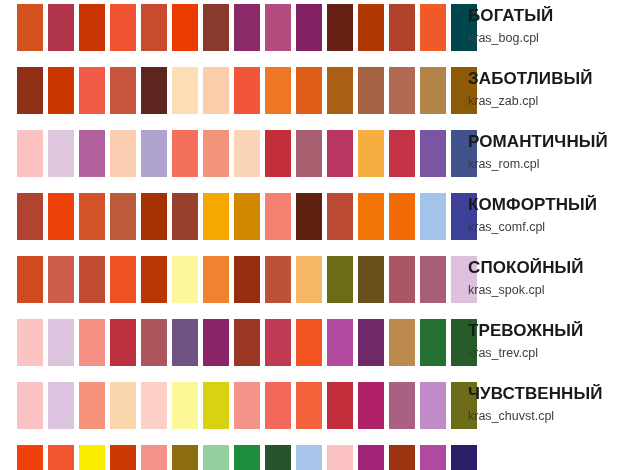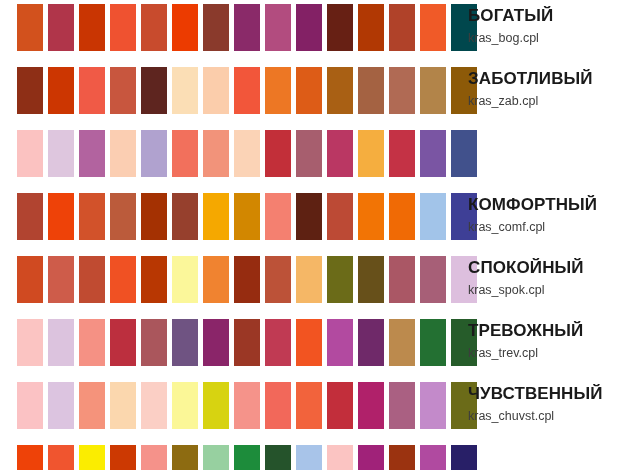--- a/index.html
+++ b/index.html
@@ -123,20 +123,24 @@
         <div class="swatch" title="#F2937A" style="background: rgb(242, 147, 122);"></div>
         <div class="swatch" title="#FBD3B6" style="background: rgb(251, 211, 182);"></div>
         <div class="swatch" title="#C22F39" style="background: rgb(194, 47, 57);"></div>
         <div class="swatch" title="#A75E6E" style="background: rgb(167, 94, 110);"></div>
         <div class="swatch" title="#BA3763" style="background: rgb(186, 55, 99);"></div>
         <div class="swatch" title="#F5AE3F" style="background: rgb(245, 174, 63);"></div>
         <div class="swatch" title="#C43245" style="background: rgb(196, 50, 69);"></div>
         <div class="swatch" title="#7A55A3" style="background: rgb(122, 85, 163);"></div>
         <div class="swatch" title="#41518C" style="background: rgb(65, 81, 140);"></div>
       </div>
+      <div class="palette-meta">
+        <div class="palette-title">РОМАНТИЧНЫЙ</div>
+        <div class="palette-file">kras_rom.cpl</div>
+      </div>
     </div>
     <div class="palette-row" style="top: 189px;">
       <div class="swatch-strip">
         <div class="swatch" title="#B14430" style="background: rgb(177, 68, 48);"></div>
         <div class="swatch" title="#EE4208" style="background: rgb(238, 66, 8);"></div>
         <div class="swatch" title="#D2522A" style="background: rgb(210, 82, 42);"></div>
         <div class="swatch" title="#BB5B3B" style="background: rgb(187, 91, 59);"></div>
         <div class="swatch" title="#A43102" style="background: rgb(164, 49, 2);"></div>
         <div class="swatch" title="#96402D" style="background: rgb(150, 64, 45);"></div>
         <div class="swatch" title="#F5A800" style="background: rgb(245, 168, 0);"></div>

